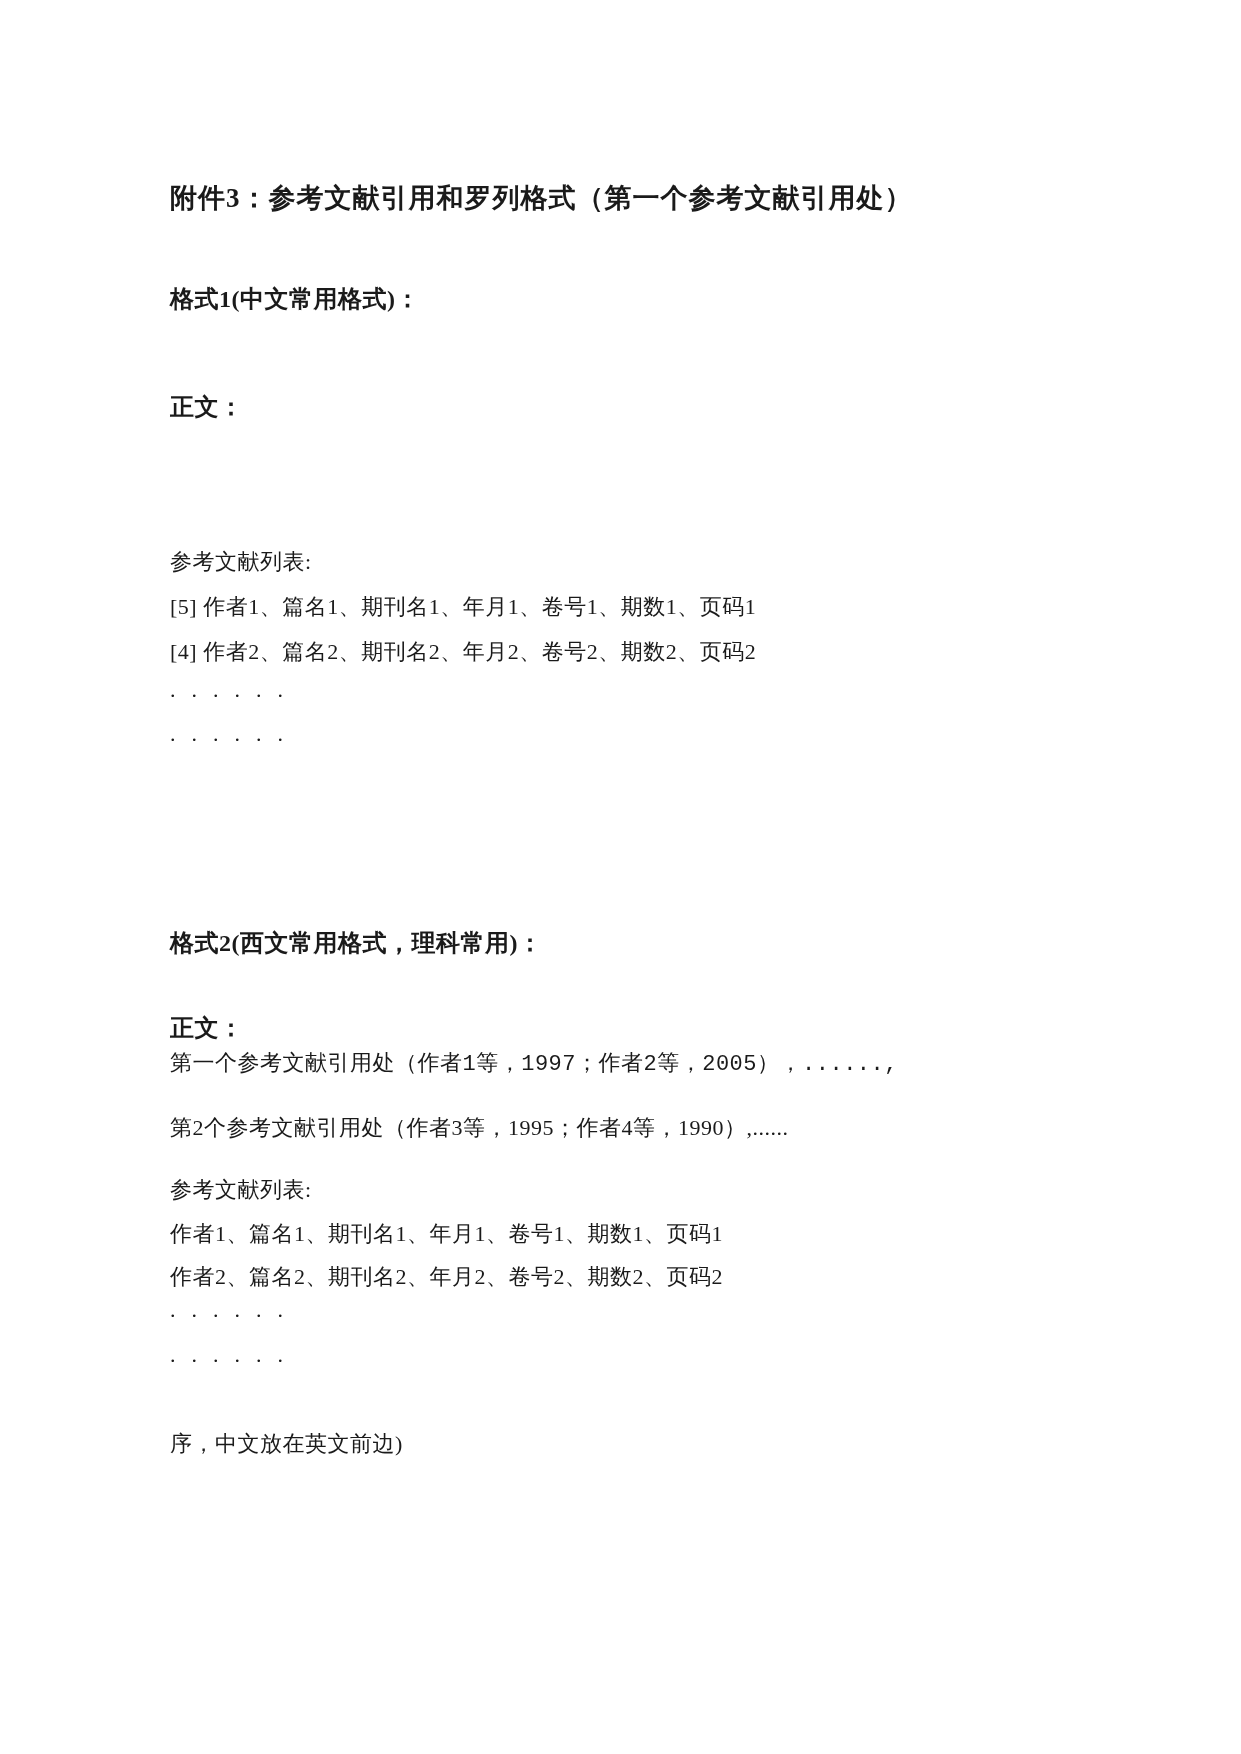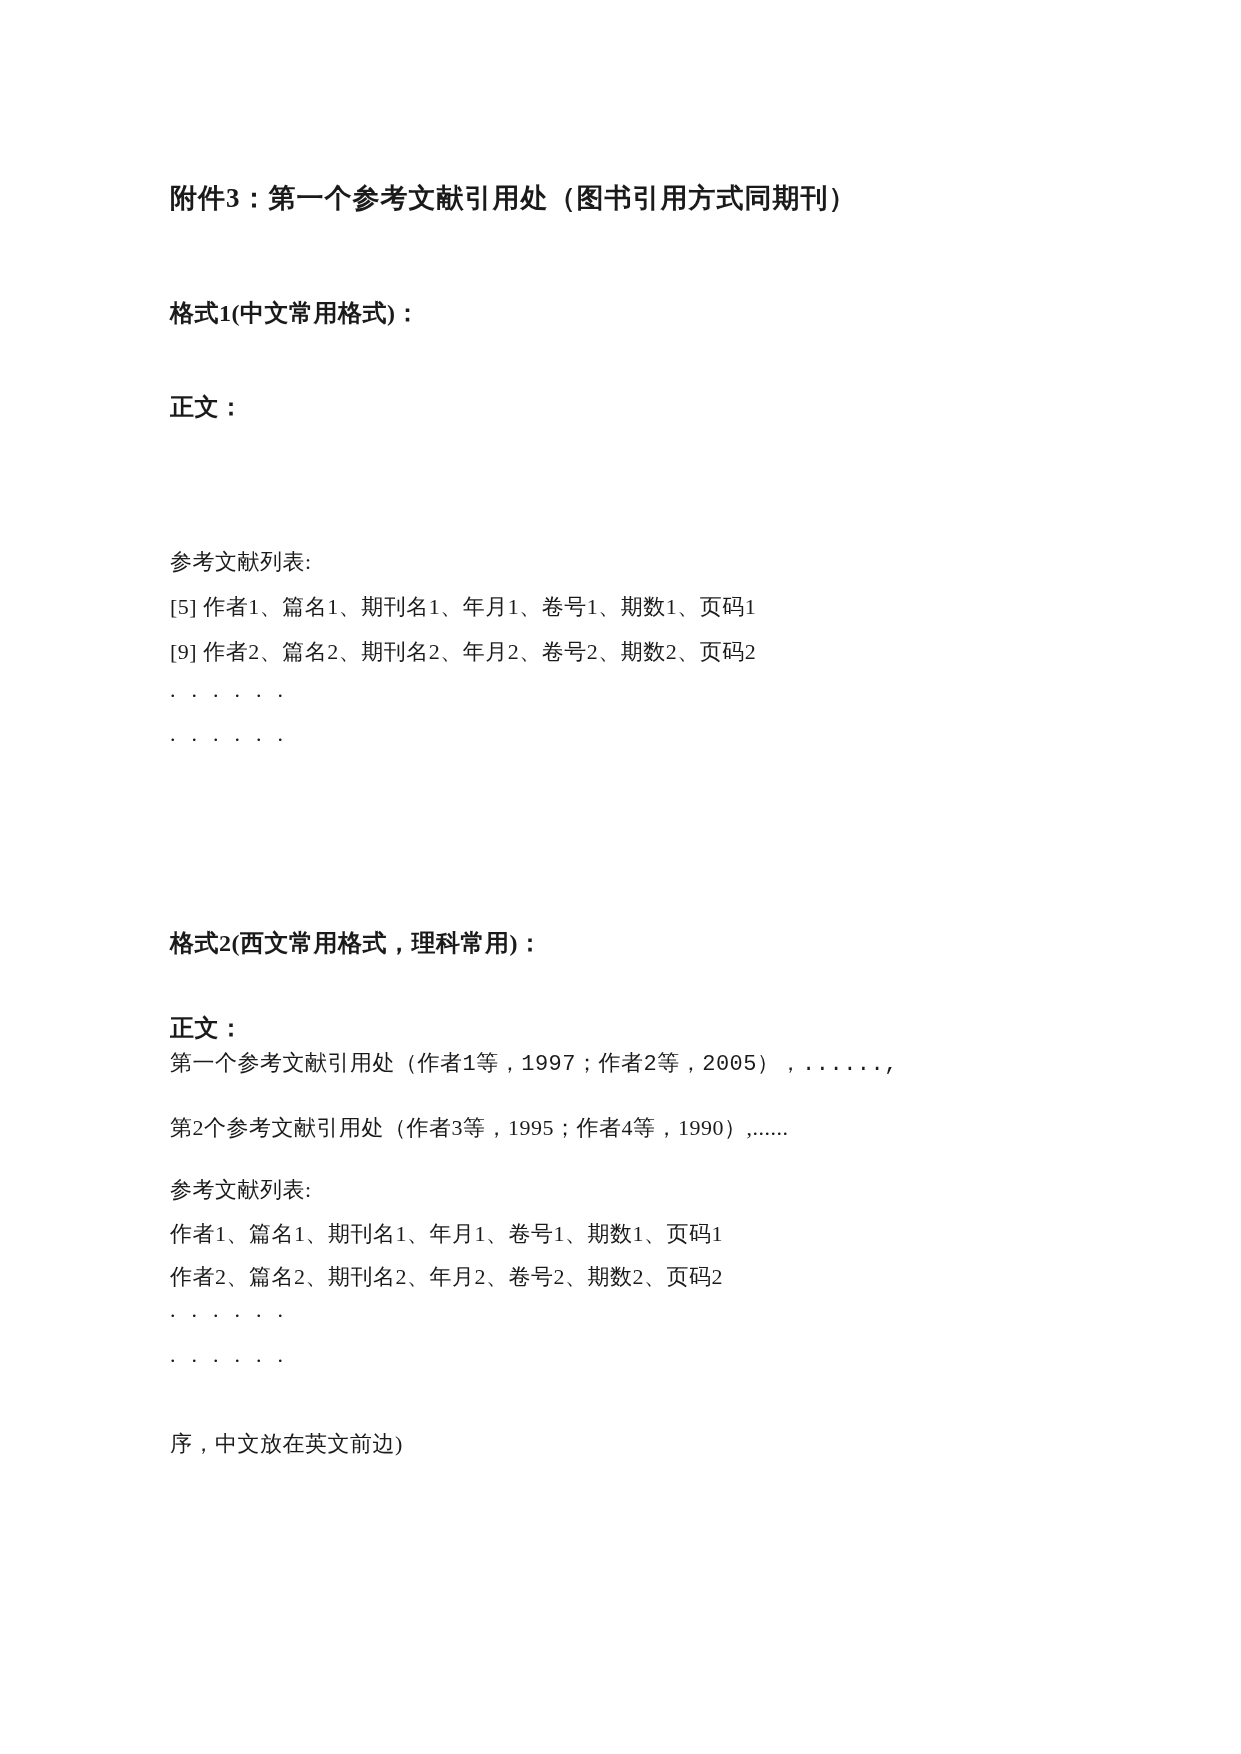--- a/index.html
+++ b/index.html
@@ -44,32 +44,32 @@
     font-size: 13px;
     vertical-align: super;
     line-height: 0;
   }
 </style>
 </head>
 <body>
 
 <div class="page">
 
-  <div class="line doc-title" style="top:181px;">附件3：第一个参考文献引用处（图书引用方式同期刊）</div>
+  <div class="line doc-title" style="top:181px;">附件3：参考文献引用和罗列格式（第一个参考文献引用处）</div>
 
-  <div class="line heading" style="top:298px;">格式1(中文常用格式)：</div>
+  <div class="line heading" style="top:284px;">格式1(中文常用格式)：</div>
 
   <div class="line heading" style="top:392px;">正文：</div>
 
 
   <div class="line body-text" style="top:548px;">参考文献列表:</div>
 
   <div class="line body-text" style="top:593px;">[5] 作者1、篇名1、期刊名1、年月1、卷号1、期数1、页码1</div>
 
-  <div class="line body-text" style="top:638px;">[9] 作者2、篇名2、期刊名2、年月2、卷号2、期数2、页码2</div>
+  <div class="line body-text" style="top:638px;">[4] 作者2、篇名2、期刊名2、年月2、卷号2、期数2、页码2</div>
 
   <div class="line ellipsis-line" style="top:676px;">......</div>
 
   <div class="line ellipsis-line" style="top:720px;">......</div>
 
 
   <div class="line heading" style="top:928px;">格式2(西文常用格式，理科常用)：</div>
 
   <div class="line heading" style="top:1013px;">正文：</div>
 

